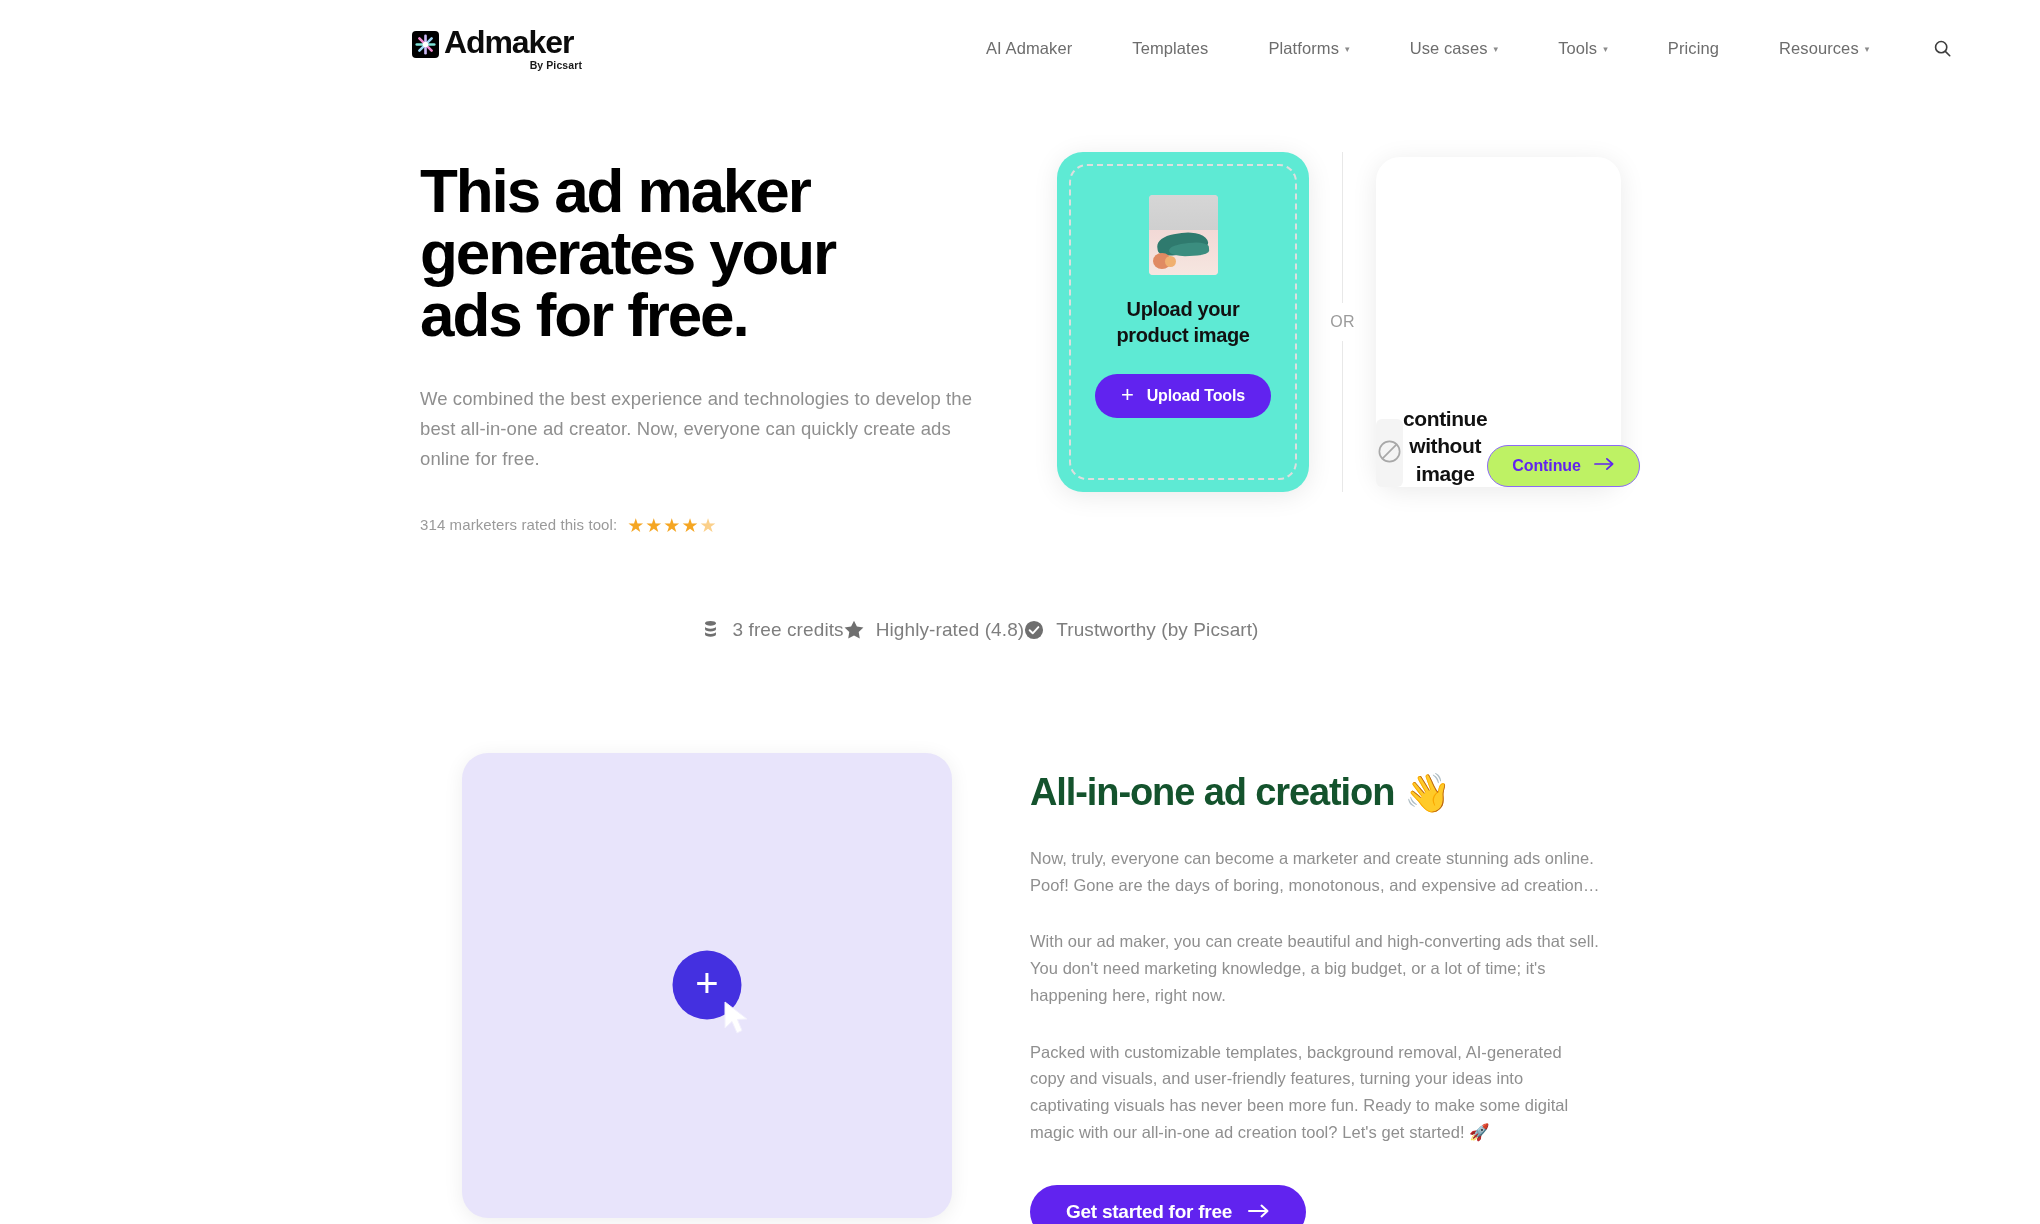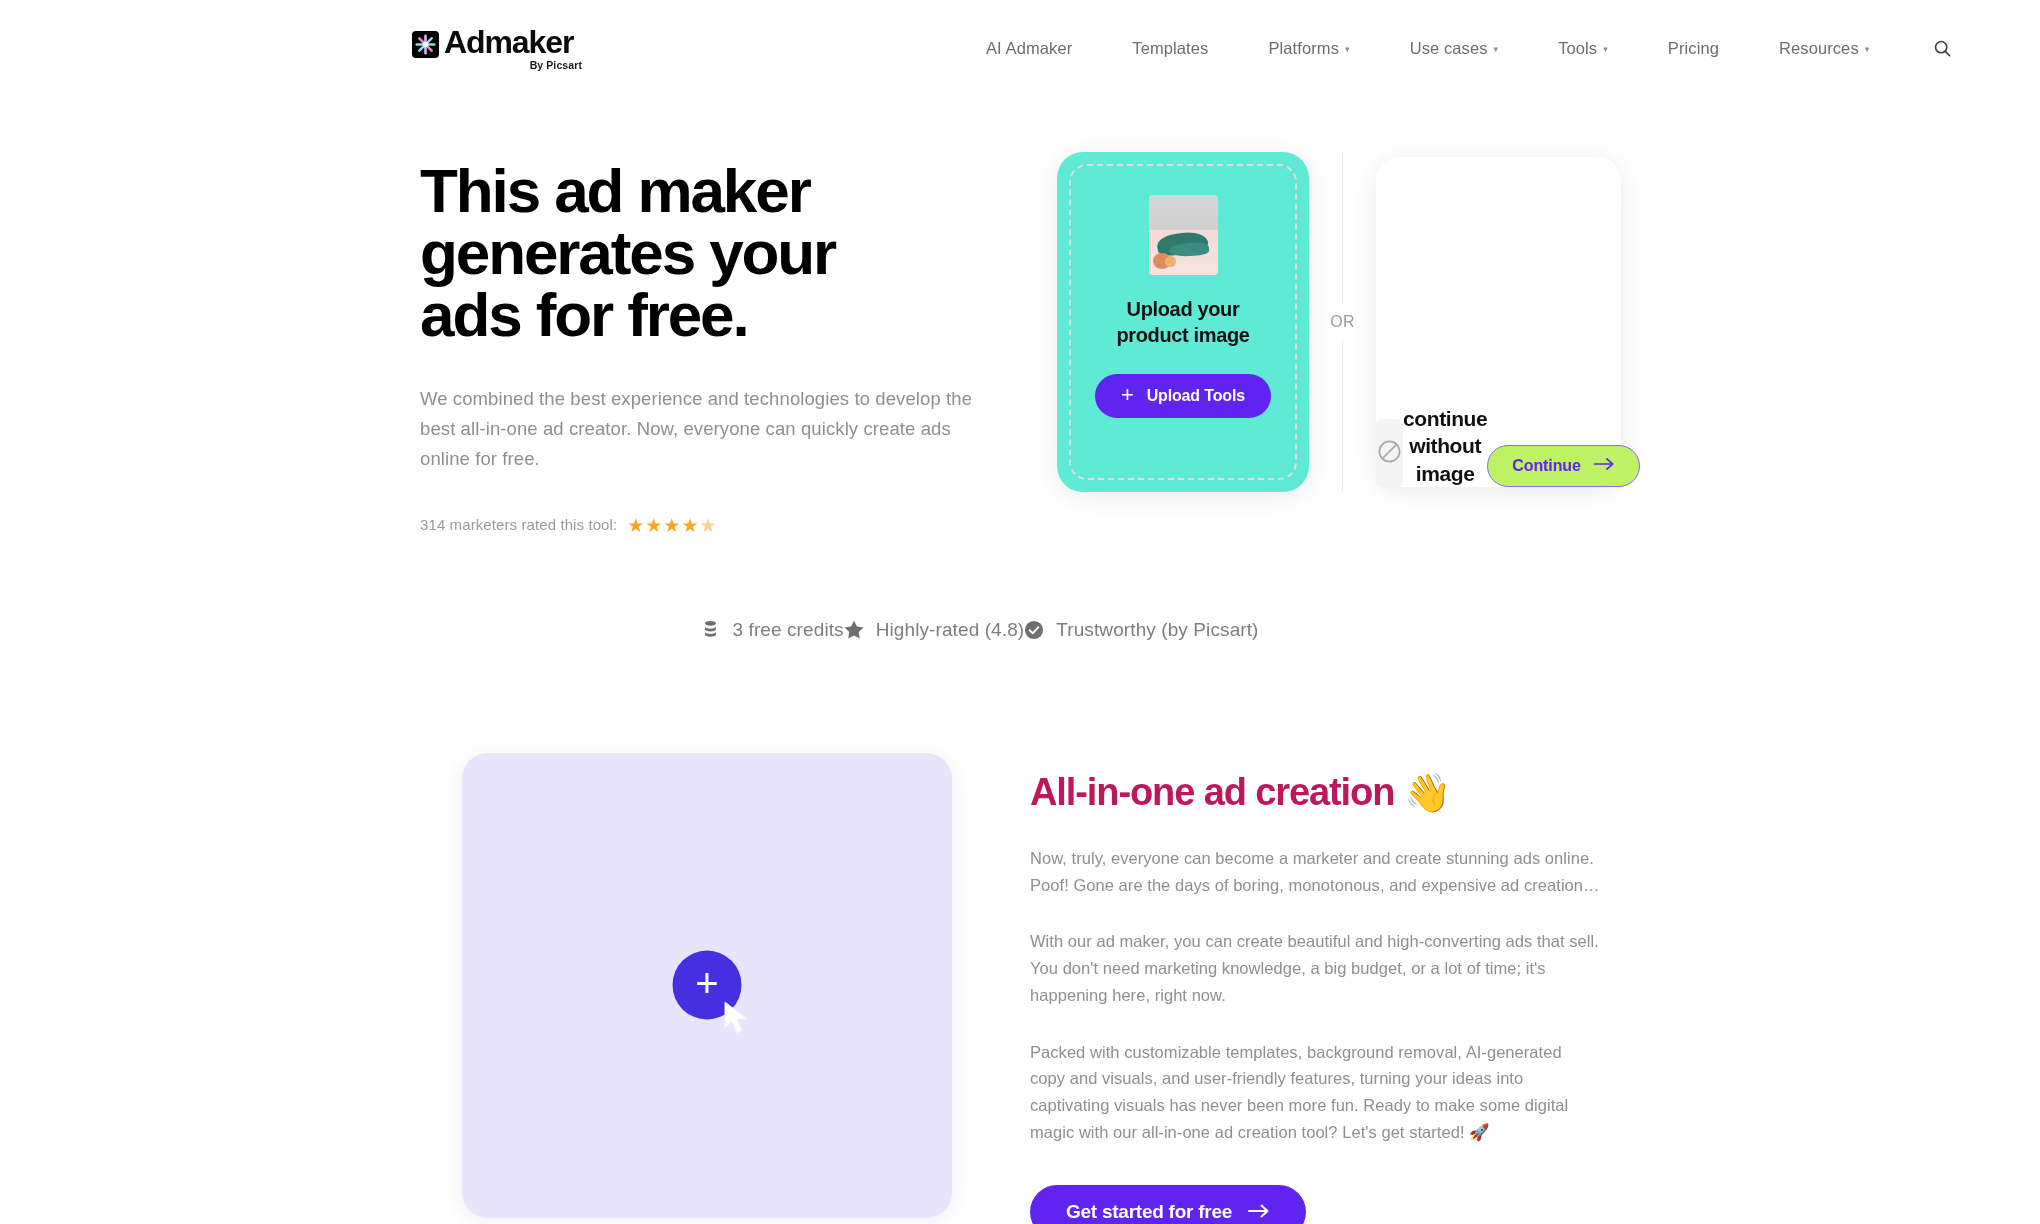--- a/index.html
+++ b/index.html
@@ -355,21 +355,21 @@
     left: calc(50% + 16px);
     top: calc(50% + 16px);
     width: 0; height: 0;
   }
   .cursor-arrow svg { position: absolute; top: 0; left: 0; }
 
   .feature-right { width: 570px; padding-top: 18px; }
   .feature-title {
     font-size: 38px;
     font-weight: 700;
-    color: #be185d;
+    color: #14532d;
     letter-spacing: -1.1px;
     display: flex;
     align-items: center;
     gap: 10px;
   }
   .feature-p {
     margin-top: 30px;
     font-size: 16.5px;
     line-height: 1.62;
     color: #8f8f8f;

